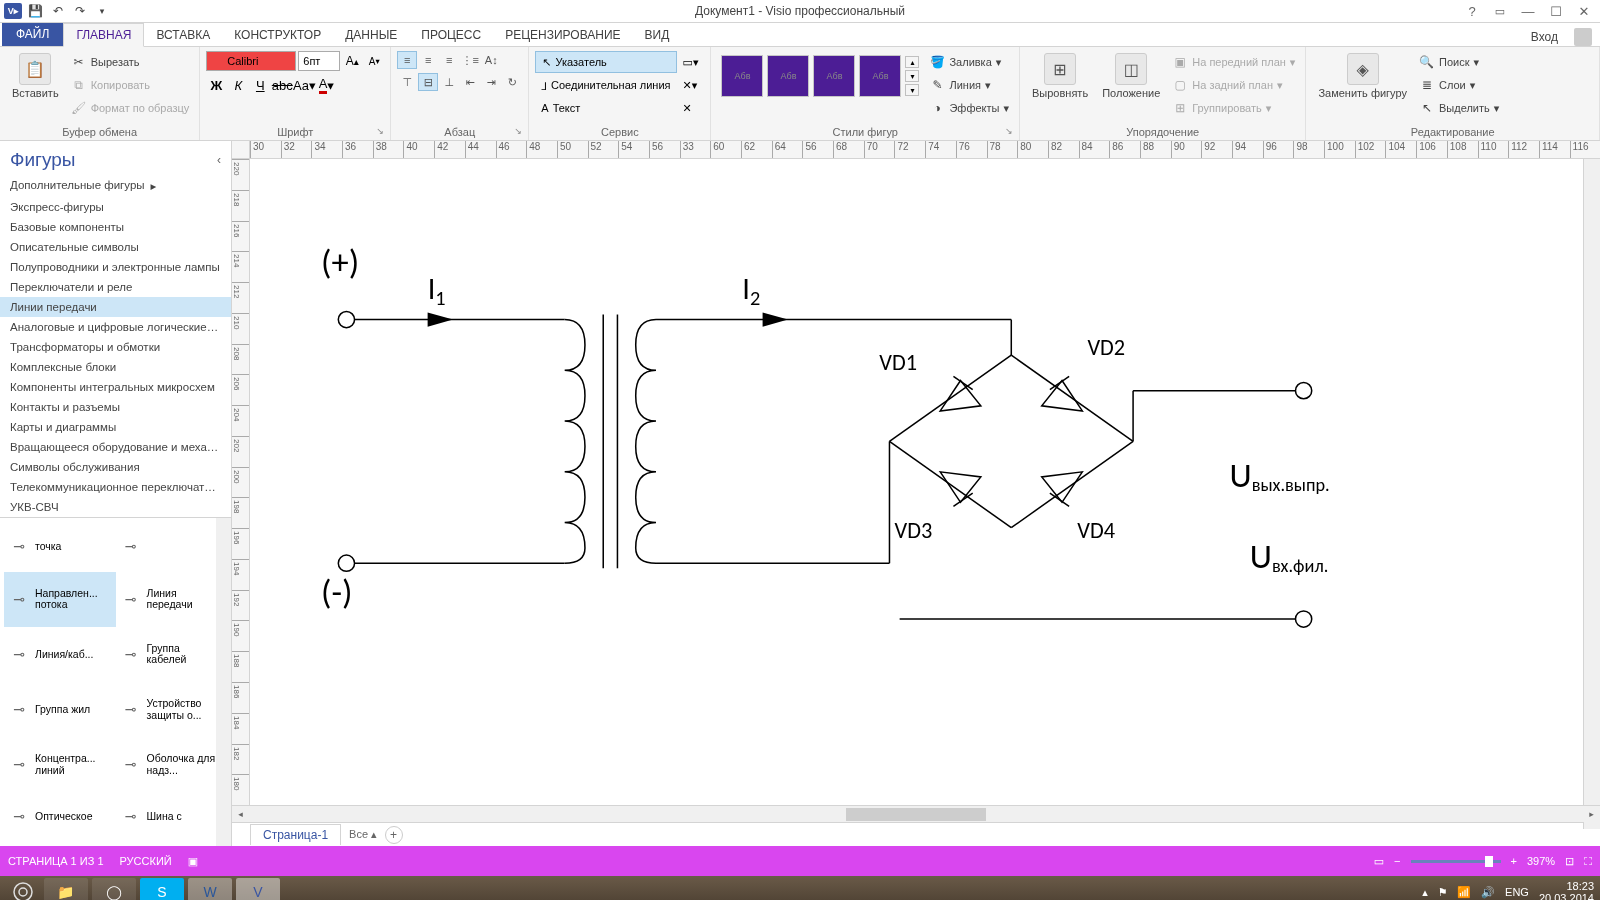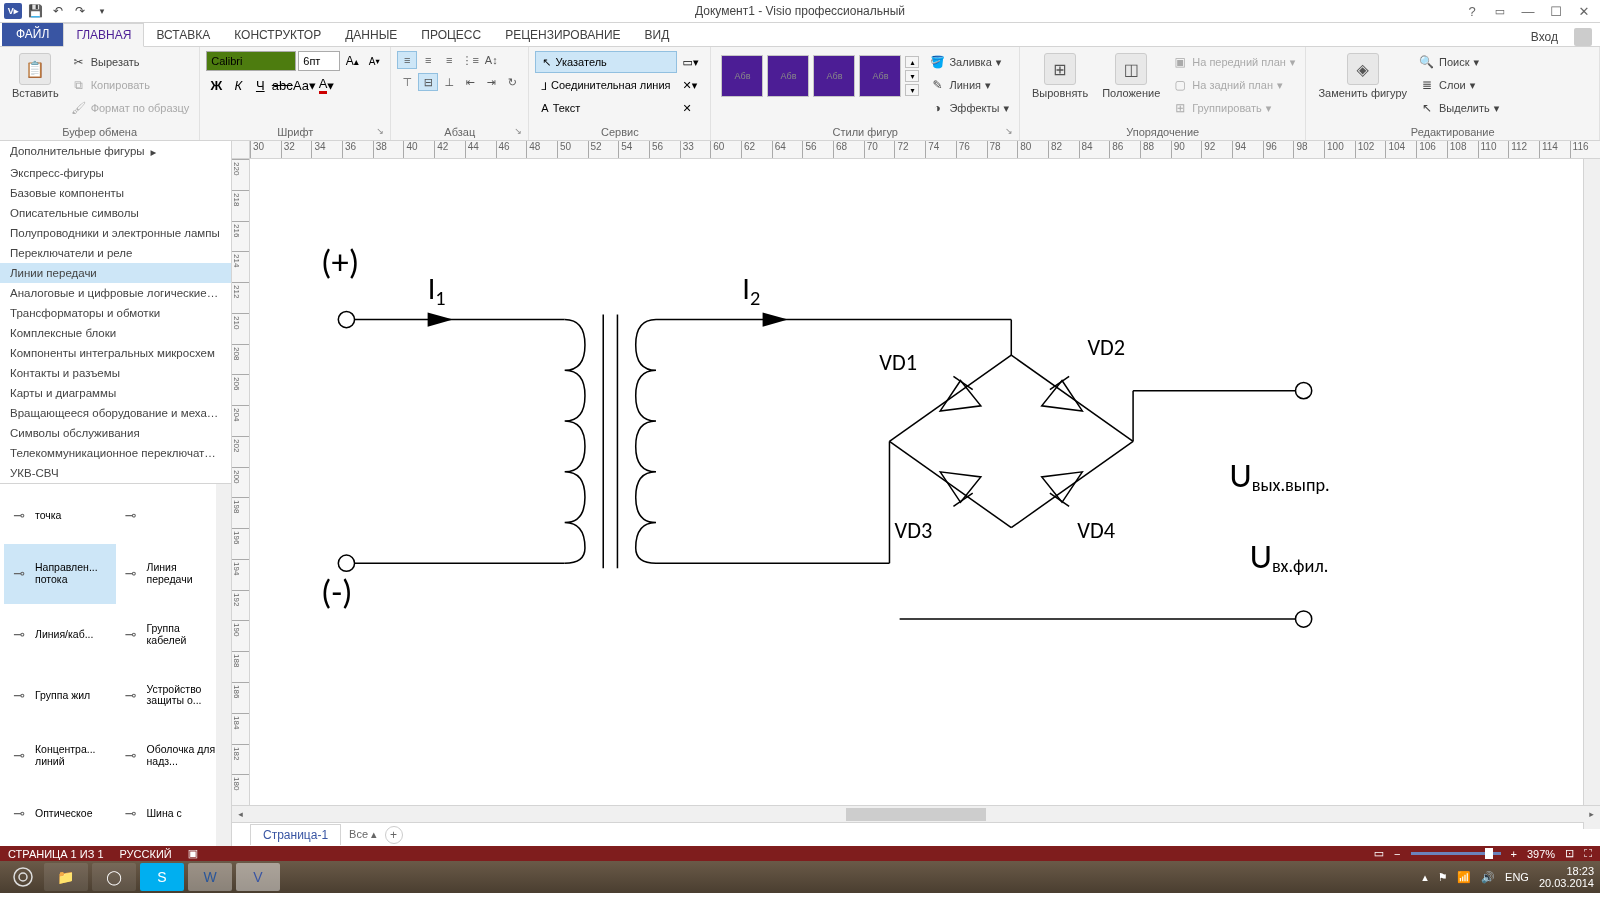--- a/index.html
+++ b/index.html
@@ -32,21 +32,21 @@
 .big-btn { display: flex; flex-direction: column; align-items: center; padding: 2px 6px; cursor: pointer; gap: 2px; }
 .big-btn .ico { width: 32px; height: 32px; background: #e8e8e8; border: 1px solid #ccc; border-radius: 3px; display: flex; align-items: center; justify-content: center; font-size: 16px; color: #555; }
 .big-btn .lbl { font-size: 11px; color: #444; text-align: center; line-height: 1.1; }
 
 .stack { display: flex; flex-direction: column; gap: 1px; }
 .small-btn { display: flex; align-items: center; gap: 4px; padding: 2px 4px; cursor: pointer; font-size: 11px; color: #444; height: 22px; }
 .small-btn .mini-ico { width: 16px; height: 16px; display: flex; align-items: center; justify-content: center; font-size: 12px; }
 .small-btn.dim { color: #aaa; }
 
 .font-row { display: flex; gap: 2px; align-items: center; }
-.font-name { width: 90px; height: 20px; border: 1px solid #ababab; background: #4d7c0f; font-size: 11px; padding: 0 4px; }
+.font-name { width: 90px; height: 20px; border: 1px solid #ababab; background: #ef4444; font-size: 11px; padding: 0 20px; }
 .font-size { width: 42px; height: 20px; border: 1px solid #ababab; background: #fff; font-size: 11px; padding: 0 4px; }
 .fmt-btn { width: 20px; height: 20px; display: flex; align-items: center; justify-content: center; cursor: pointer; font-size: 13px; }
 
 .para-row { display: flex; gap: 1px; }
 .para-btn { width: 20px; height: 18px; display: flex; align-items: center; justify-content: center; cursor: pointer; border: 1px solid transparent; font-size: 11px; color: #555; }
 .para-btn.sel { background: #cde6f7; border-color: #92c0e0; }
 
 .tool-item { display: flex; align-items: center; gap: 4px; padding: 2px 6px; font-size: 11px; cursor: pointer; height: 22px; }
 .tool-item.sel { background: #cde6f7; border: 1px solid #92c0e0; }
 
@@ -89,21 +89,21 @@
 .hscroll .thumb { position: absolute; left: 50%; width: 140px; height: 13px; background: #cdcdcd; transform: translateX(-50%); }
 .vscroll { position: absolute; right: 0; top: 18px; bottom: 17px; width: 17px; background: #f0f0f0; border-left: 1px solid #d4d4d4; }
 
 .page-tabs { height: 24px; background: #fff; border-top: 1px solid #d4d4d4; display: flex; align-items: center; padding-left: 18px; gap: 8px; }
 .page-tab { padding: 3px 12px; font-size: 12px; color: #3955a3; border: 1px solid #d4d4d4; border-bottom: none; background: #f9f9f9; cursor: pointer; }
 .page-tab.active { background: #fff; font-weight: 500; }
 .page-all { font-size: 11px; color: #666; cursor: pointer; }
 .page-add { width: 18px; height: 18px; border: 1px solid #ccc; border-radius: 50%; display: flex; align-items: center; justify-content: center; font-size: 12px; color: #666; cursor: pointer; }
 
 
-.statusbar { height: 15px; background: #7f1d1d; color: #fff; display: flex; align-items: center; padding: 0 8px; font-size: 11px; gap: 16px; }
+.statusbar { height: 30px; background: #d946ef; color: #fff; display: flex; align-items: center; padding: 0 8px; font-size: 11px; gap: 16px; }
 .statusbar .right { margin-left: auto; display: flex; align-items: center; gap: 10px; }
 .zoom-slider { width: 90px; height: 3px; background: #6b82bb; position: relative; }
 .zoom-slider::after { content: ''; position: absolute; right: 8px; top: -4px; width: 8px; height: 11px; background: #fff; }
 
 
 .taskbar { height: 32px; background: linear-gradient(#6a5a48, #4a3e30); display: flex; align-items: center; padding: 0 6px; gap: 4px; }
 .taskbar .start { width: 34px; height: 28px; border-radius: 3px; display: flex; align-items: center; justify-content: center; color: #ddd; }
 .taskbar .titem { width: 44px; height: 28px; background: rgba(255,255,255,0.1); border-radius: 2px; display: flex; align-items: center; justify-content: center; cursor: pointer; color: #fff; font-size: 14px; }
 .taskbar .titem.active { background: rgba(255,255,255,0.25); }
 .taskbar .tray { margin-left: auto; display: flex; align-items: center; gap: 10px; color: #fff; font-size: 11px; }
@@ -305,20 +305,26 @@
         <div class="small-btn"><span class="mini-ico">↖</span><span>Выделить</span>▾</div>
       </div>
     </div>
     <div class="group-label">Редактирование</div>
   </div>
 </div>
 
 <div class="workarea">
 
   <div class="shapes-pane">
+    <div class="shapes-header">
+      <h2>
+          <span>Фигуры</span>
+          <span style="font-size:12px;color:#666;cursor:pointer;">‹</span>
+        </h2>
+    </div>
     <div class="stencil-list">
       <div class="stencil-item more">
           <span>Дополнительные фигуры</span>
           <span>▸</span>
         </div>
       <div id="stencil-items">
           <div class="stencil-item">Экспресс-фигуры</div>
           <div class="stencil-item">Базовые компоненты</div>
           <div class="stencil-item">Описательные символы</div>
           <div class="stencil-item">Полупроводники и электронные лампы</div>

